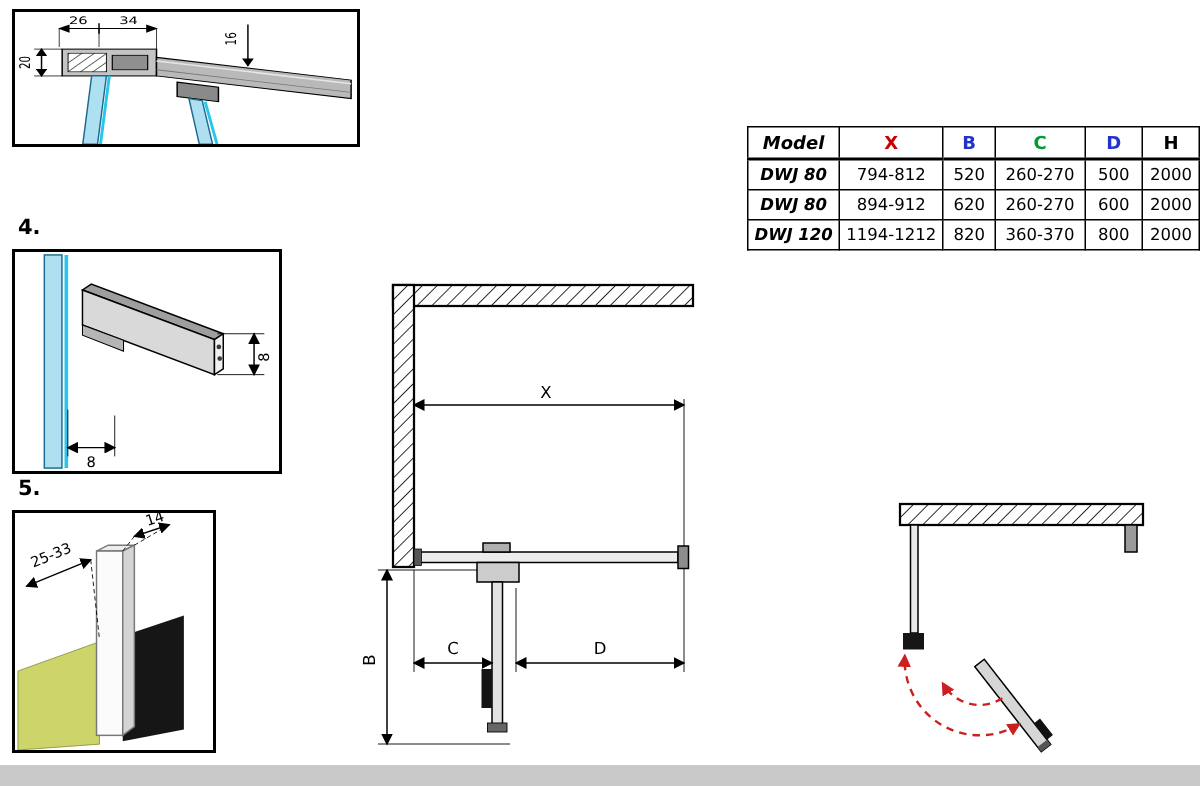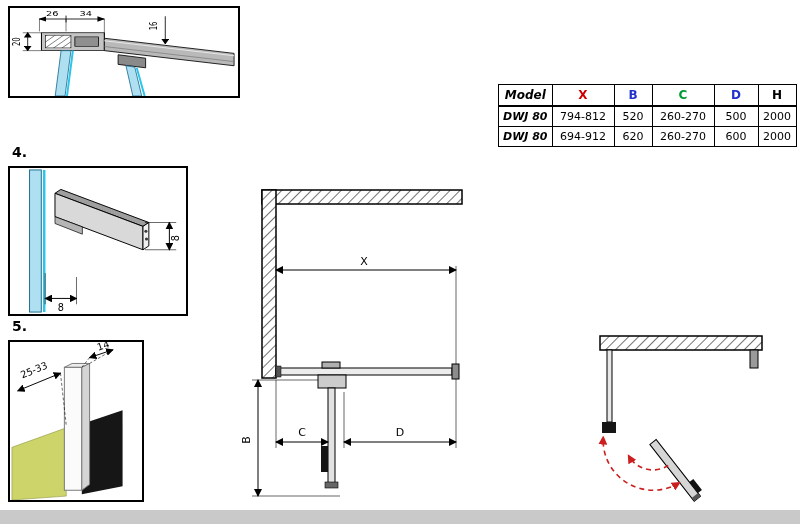--- a/index.html
+++ b/index.html
@@ -236,24 +236,32 @@
       <tr>
         <td class="model">DWJ 80</td>
         <td>794-812</td>
         <td>520</td>
         <td>260-270</td>
         <td>500</td>
         <td>2000</td>
       </tr>
       <tr>
         <td class="model">DWJ 80</td>
-        <td>694-912</td>
+        <td>894-912</td>
         <td>620</td>
         <td>260-270</td>
         <td>600</td>
+        <td>2000</td>
+      </tr>
+      <tr>
+        <td class="model">DWJ 120</td>
+        <td>1194-1212</td>
+        <td>820</td>
+        <td>360-370</td>
+        <td>800</td>
         <td>2000</td>
       </tr>
     </tbody>
   </table>
 
   <svg id="mini-drawing" width="205" height="178" viewBox="0 0 205 178">
     <defs>
       <marker id="aR" markerWidth="9" markerHeight="9" refX="7" refY="4.5" orient="auto" markerUnits="userSpaceOnUse">
           <path d="M0,0 L9,4.5 L0,9 z" fill="#cc2020"></path>
         </marker>

